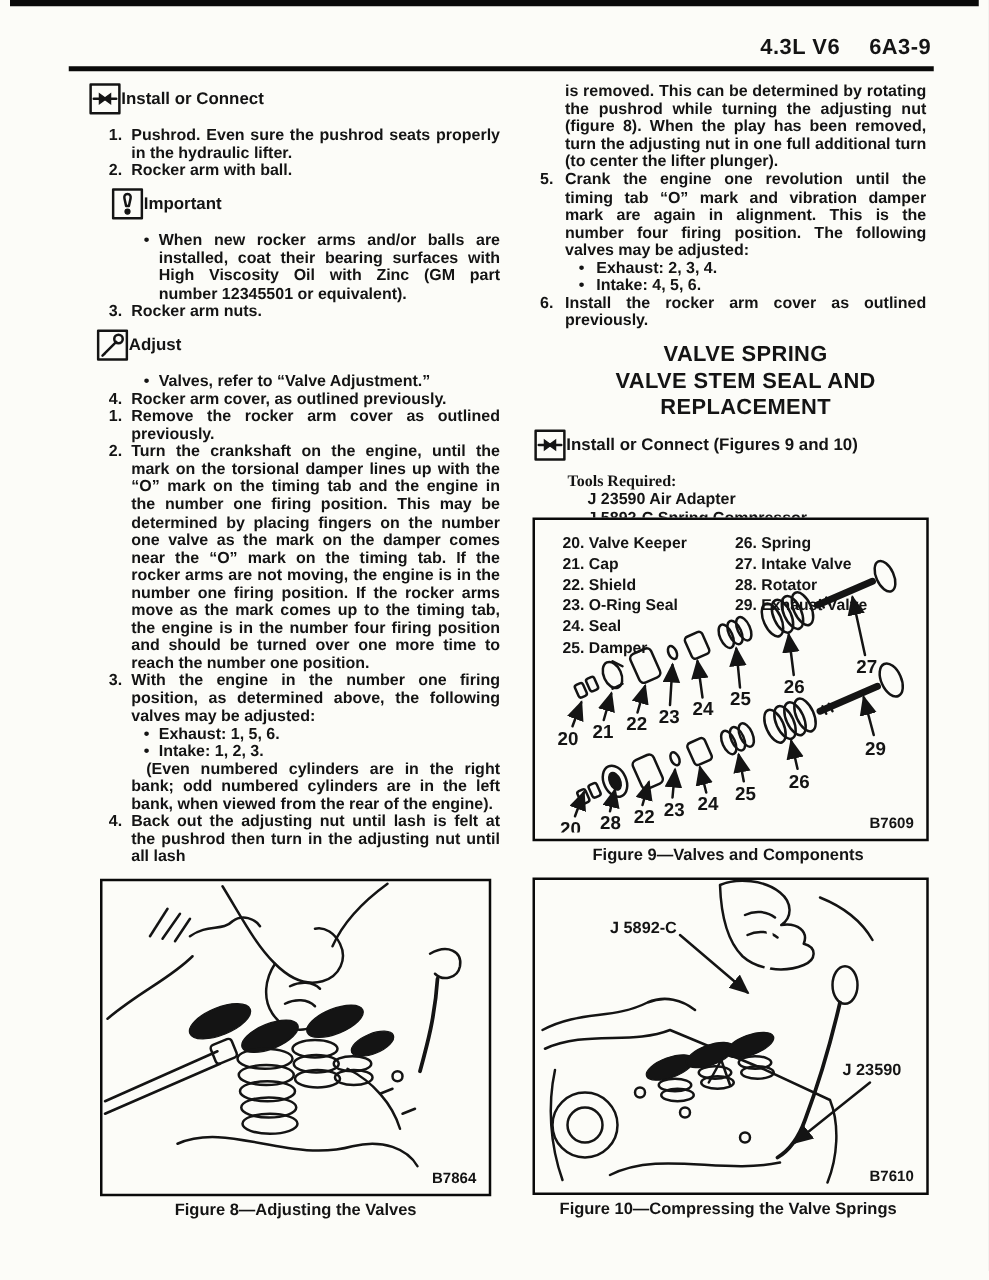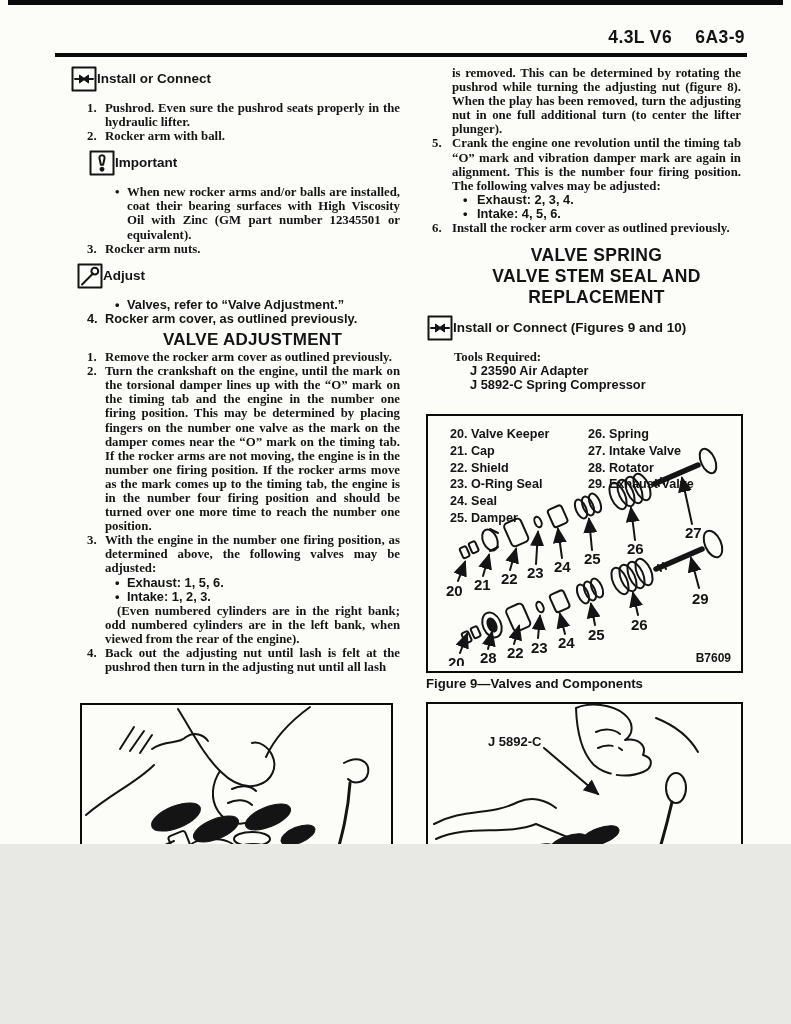--- a/index.html
+++ b/index.html
@@ -1,25 +1,25 @@
 <!DOCTYPE html>
 <html><head>
 <meta charset="utf-8">
 <style>
   html,body{margin:0;padding:0;background:#e8e8e4;}
-  .page{position:relative;width:791px;height:844px;background:#fcfcf8;color:#141414;
+  .page{position:relative;width:791px;height:1024px;background:#fcfcf8;color:#141414;
         font-family:"Liberation Sans",sans-serif;font-weight:bold;overflow:hidden;}
   .scan-bar{position:absolute;top:0;left:8px;width:775px;height:5px;background:#0a0a0a;}
   .hdr{position:absolute;top:27px;right:46px;font-size:17.5px;letter-spacing:.4px;}
   .hdr span{margin-left:18px;}
   .rule{position:absolute;top:53px;left:55px;width:692px;height:4px;background:#0a0a0a;}
   .col{position:absolute;top:66px;font-size:12.8px;line-height:14.1px;}
   .col-l{left:57px;width:343px;}
   .col-r{left:427px;width:314px;}
-  .just{text-align:justify;font-family:Liberation Serif, serif;}
+  .just{text-align:justify;}
   .icon-row{display:flex;align-items:center;margin:7px 0 9px 14px;}
   .icon-row .lbl{font-size:13.5px;}
   .icon-box{width:26px;height:26px;flex:0 0 auto;}
   .li{position:relative;padding-left:48px;}
   .li .n{position:absolute;left:30px;}
   .col-r .li{padding-left:25px;}
   .col-r .li .n{left:5px;}
   .blt{position:relative;padding-left:70px;}
   .blt .b{position:absolute;left:58px;}
   .col-r .blt{padding-left:50px;}
@@ -29,21 +29,21 @@
   .h1{margin:7px 0 3px 48px;text-align:center;font-size:17px;letter-spacing:.3px;}
   .h1r{margin:10px 0 0 25px;text-align:center;font-size:17.5px;line-height:21px;letter-spacing:.3px;}
   .tools{margin-top:6px;}
   .tools .t0{padding-left:27px;font-family:Liberation Serif, serif;}
   .tools .t1{padding-left:43px;}
   .figbox{position:absolute;border:2.5px solid #0a0a0a;background:#fcfcf8;}
   #fig8{left:80px;top:703px;width:309px;height:250px;}
   #fig9{left:426px;top:414px;width:313px;height:255px;}
   #fig10{left:426px;top:702px;width:313px;height:250px;}
   .figcode{position:absolute;right:10px;bottom:6px;font-size:12px;}
-  .figcap{position:absolute;font-size:13.2px;}
+  .figcap{position:absolute;text-align:center;font-size:13.2px;}
   #cap8{left:80px;top:960px;width:313px;}
   #cap9{left:426px;top:676px;width:313px;}
   #cap10{left:426px;top:959px;width:313px;}
   .parts{position:absolute;top:10px;left:22px;font-size:12.6px;line-height:16.8px;}
   .parts2{position:absolute;top:10px;left:160px;font-size:12.6px;line-height:16.8px;}
   svg{display:block;}
   .sk{stroke:#141414;fill:none;stroke-width:2;stroke-linecap:round;stroke-linejoin:round;}
   .skf{stroke:#141414;fill:#141414;stroke-width:1;}
   .co{font-size:15px;font-weight:bold;fill:#141414;font-family:"Liberation Sans",sans-serif;}
   .svglbl{font-size:13px;font-weight:bold;fill:#141414;font-family:"Liberation Sans",sans-serif;}
@@ -95,21 +95,20 @@
           <line x1="7" y1="19.5" x2="16" y2="10.5" class="sk" stroke-width="3"></line>
           <circle cx="17.8" cy="8.2" r="3.4" class="sk" stroke-width="2.2"></circle>
           <path d="M6.6,20 L5,21.5" class="sk" stroke-width="3.4"></path>
         </svg>
       </span>
       <span class="lbl">Adjust</span>
     </div>
     <div class="blt"><span class="b">•</span><span>Valves, refer to “Valve Adjustment.”</span></div>
     <div class="li"><span class="n">4.</span><span>Rocker arm cover, as outlined previously.</span></div>
 
-    <div class="h1">VALVE ADJUSTMENT</div>
 
     <div class="li just"><span class="n">1.</span><span>Remove the rocker arm cover as outlined previously.</span></div>
     <div class="li just"><span class="n">2.</span><span>Turn the crankshaft on the engine, until the mark on the torsional damper lines up with the “O” mark on the timing tab and the engine in the number one firing position. This may be determined by placing fingers on the number one valve as the mark on the damper comes near the “O” mark on the timing tab. If the rocker arms are not moving, the engine is in the number one firing position. If the rocker arms move as the mark comes up to the timing tab, the engine is in the number four firing position and should be turned over one more time to reach the number one position.</span></div>
     <div class="li just"><span class="n">3.</span><span>With the engine in the number one firing position, as determined above, the following valves may be adjusted:</span></div>
     <div class="blt"><span class="b">•</span><span>Exhaust: 1, 5, 6.</span></div>
     <div class="blt"><span class="b">•</span><span>Intake: 1, 2, 3.</span></div>
     <div class="note just">(Even numbered cylinders are in the right bank; odd numbered cylinders are in the left bank, when viewed from the rear of the engine).</div>
     <div class="li just"><span class="n">4.</span><span>Back out the adjusting nut until lash is felt at the pushrod then turn in the adjusting nut until all lash</span></div>
   </div>
 

